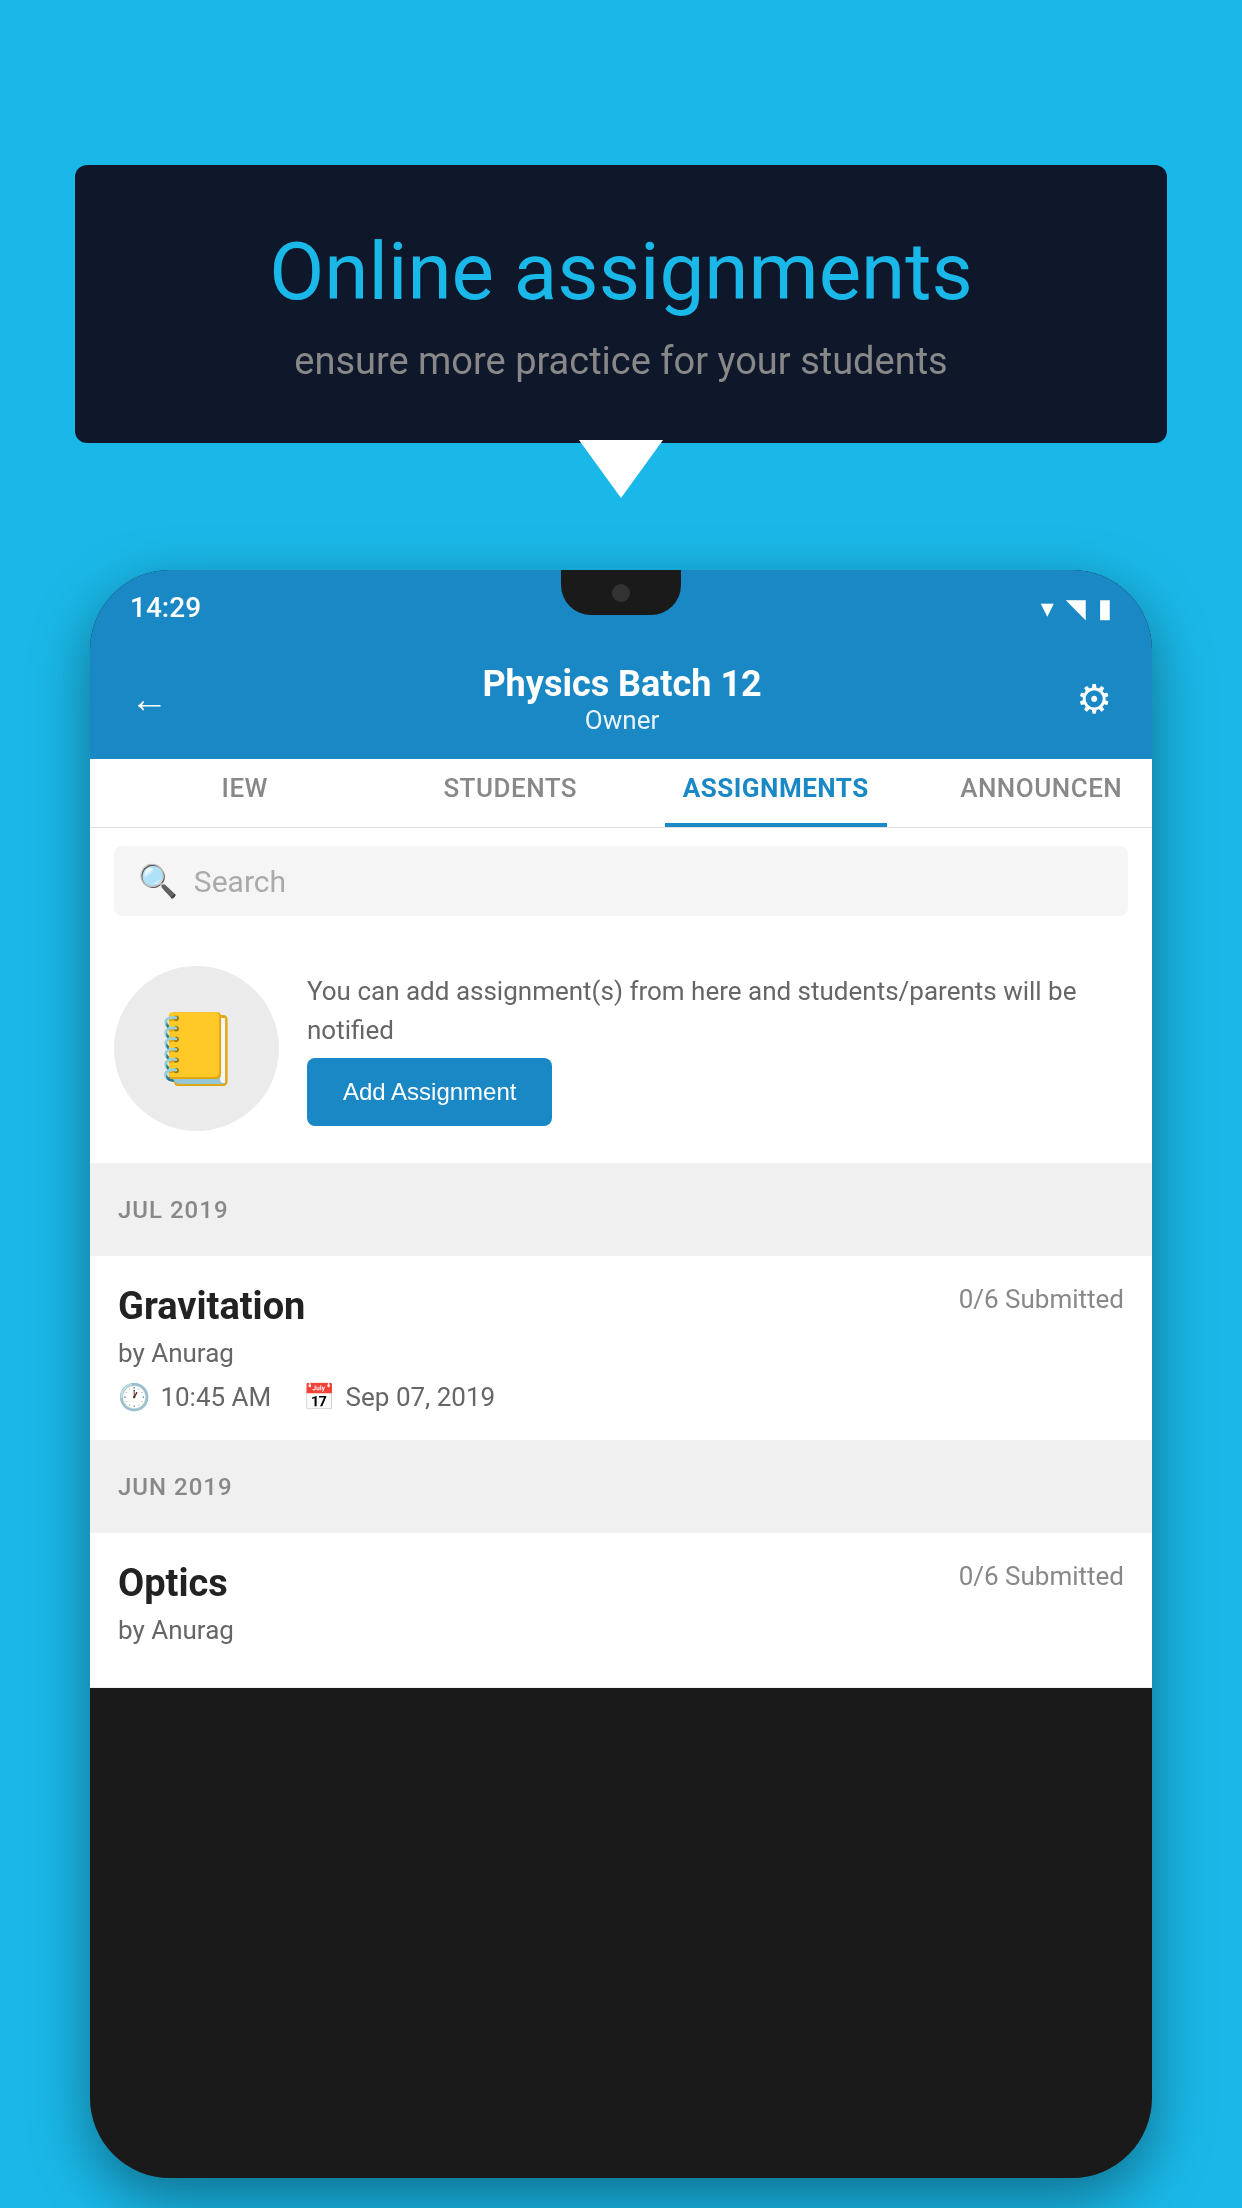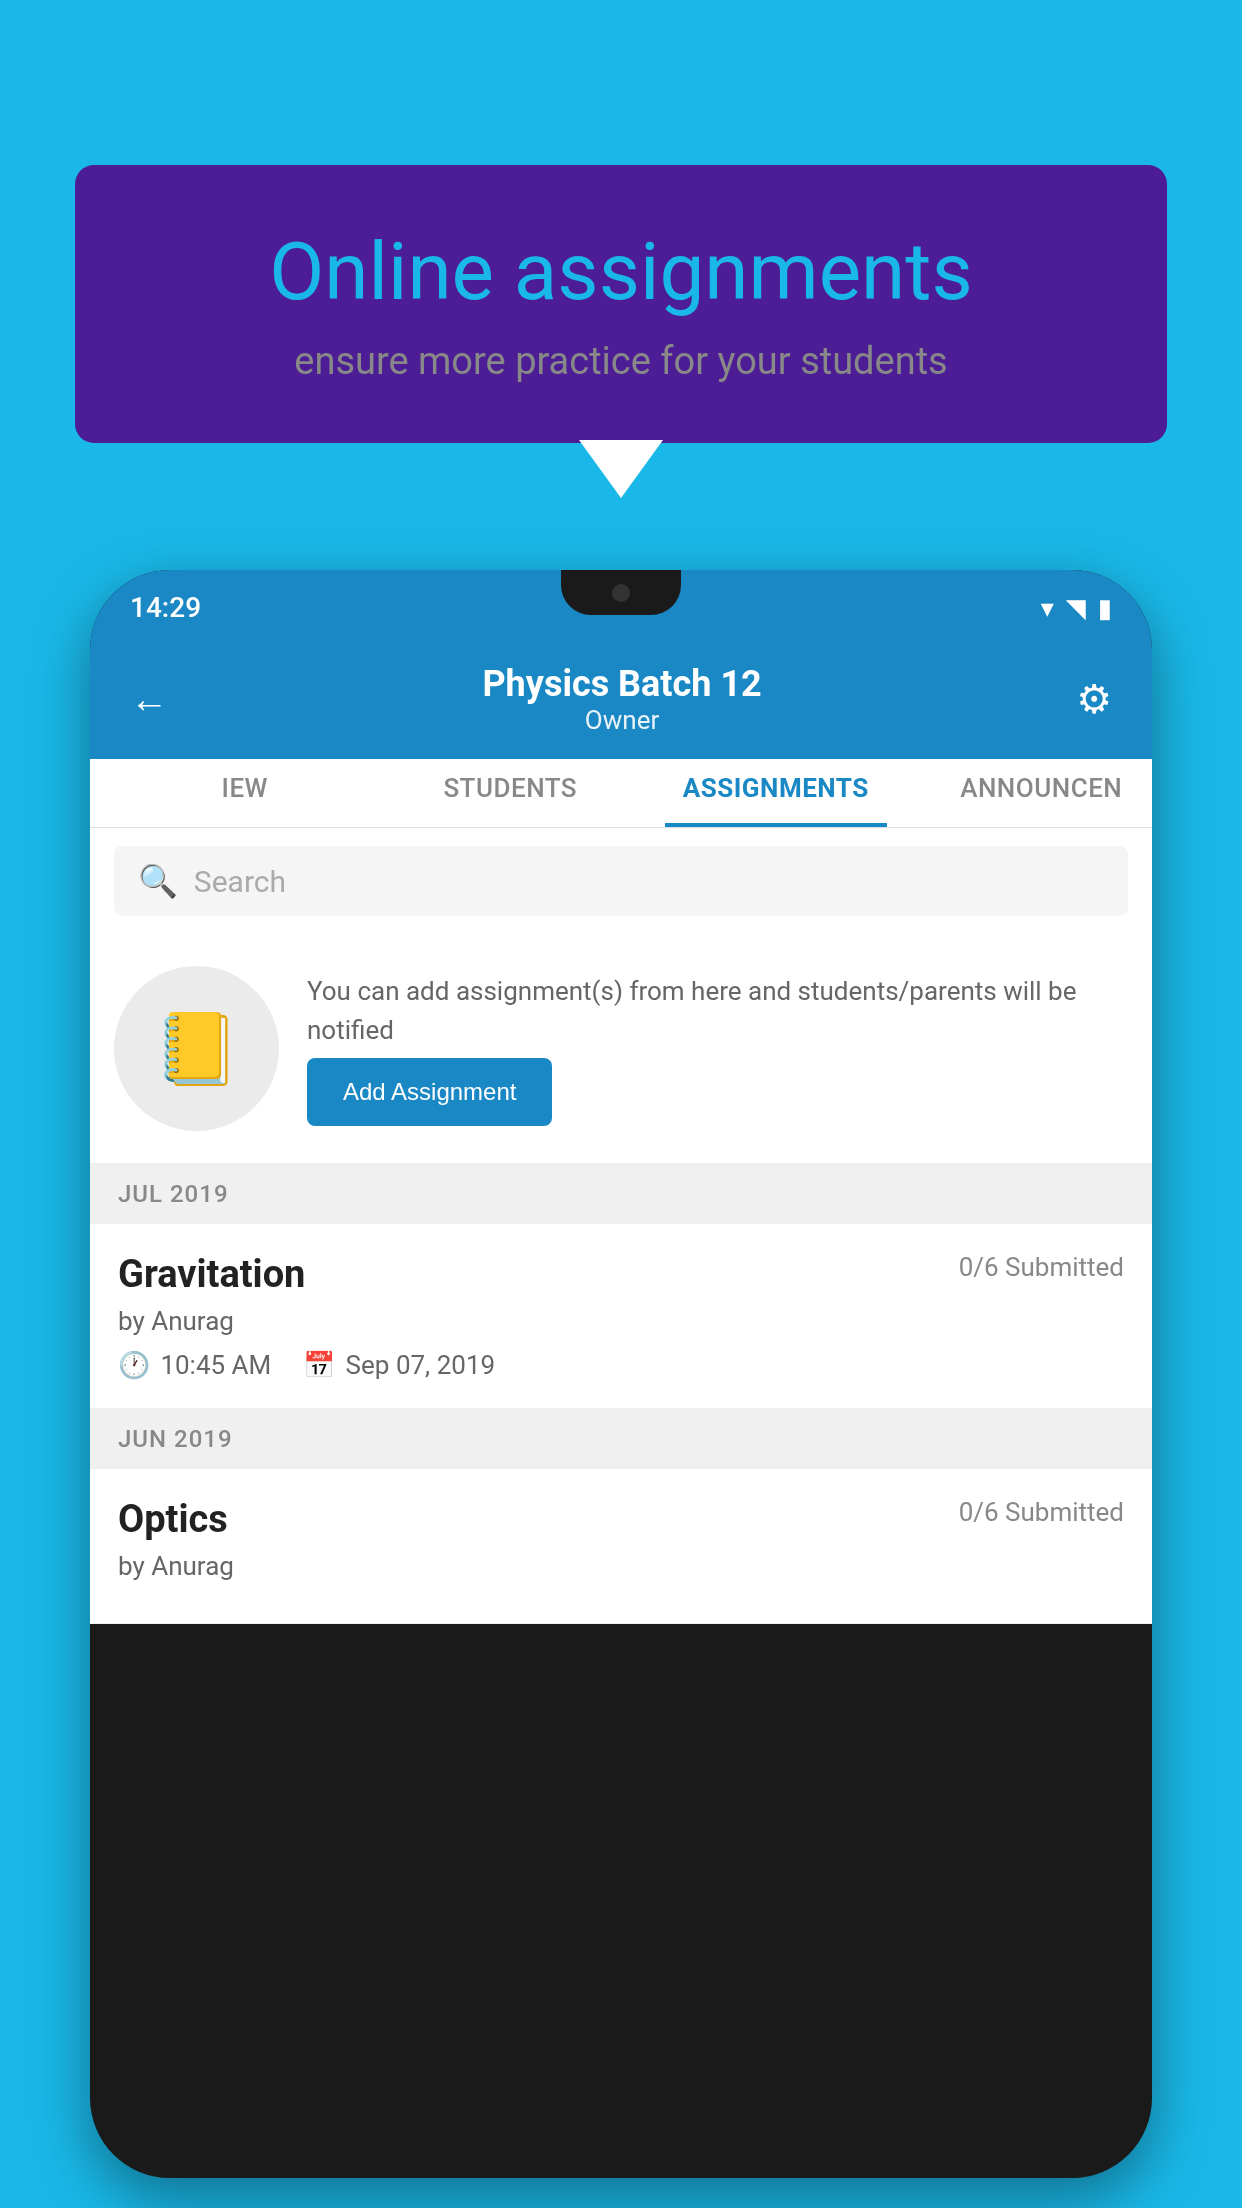--- a/index.html
+++ b/index.html
@@ -12,22 +12,22 @@
       overflow: hidden;
       position: relative;
     }
 
     
     .speech-bubble {
       position: absolute;
       top: 165px;
       left: 75px;
       right: 75px;
-      background: #4c1d95;
-      border-radius: 19px;
+      background: #0f172a;
+      border-radius: 12px;
       padding: 60px 70px;
       text-align: center;
     }
 
     .speech-bubble::after {
       content: '';
       position: absolute;
       bottom: -55px;
       left: 50%;
       transform: translateX(-50%);
@@ -243,21 +243,21 @@
       border-radius: 8px;
       padding: 20px 36px;
       font-size: 24px;
       font-weight: 500;
       cursor: pointer;
     }
 
     
     .section-header {
       background: #f0f0f0;
-      padding: 16px 28px;
+      padding: 32px 28px;
     }
 
     .section-header-text {
       font-size: 24px;
       color: #888;
       font-weight: 500;
       letter-spacing: 1px;
     }
 
     

